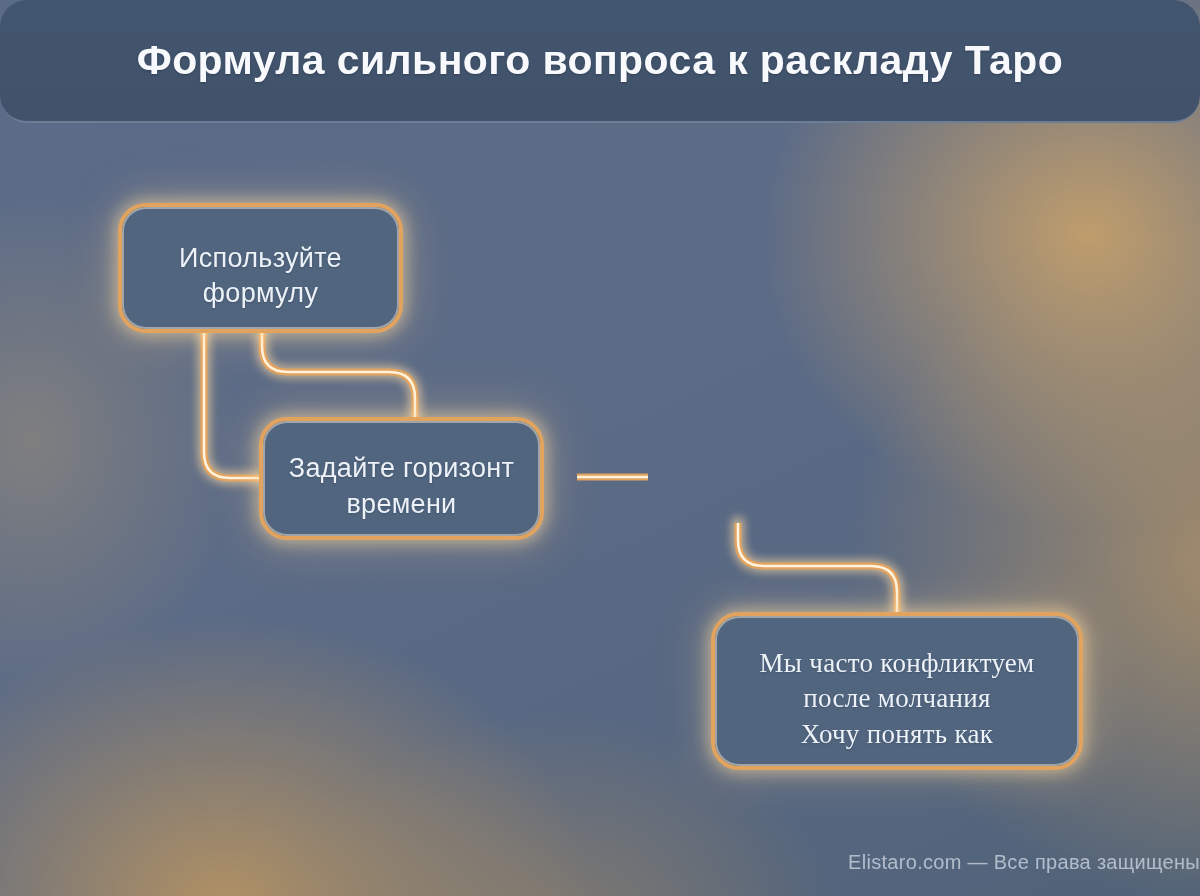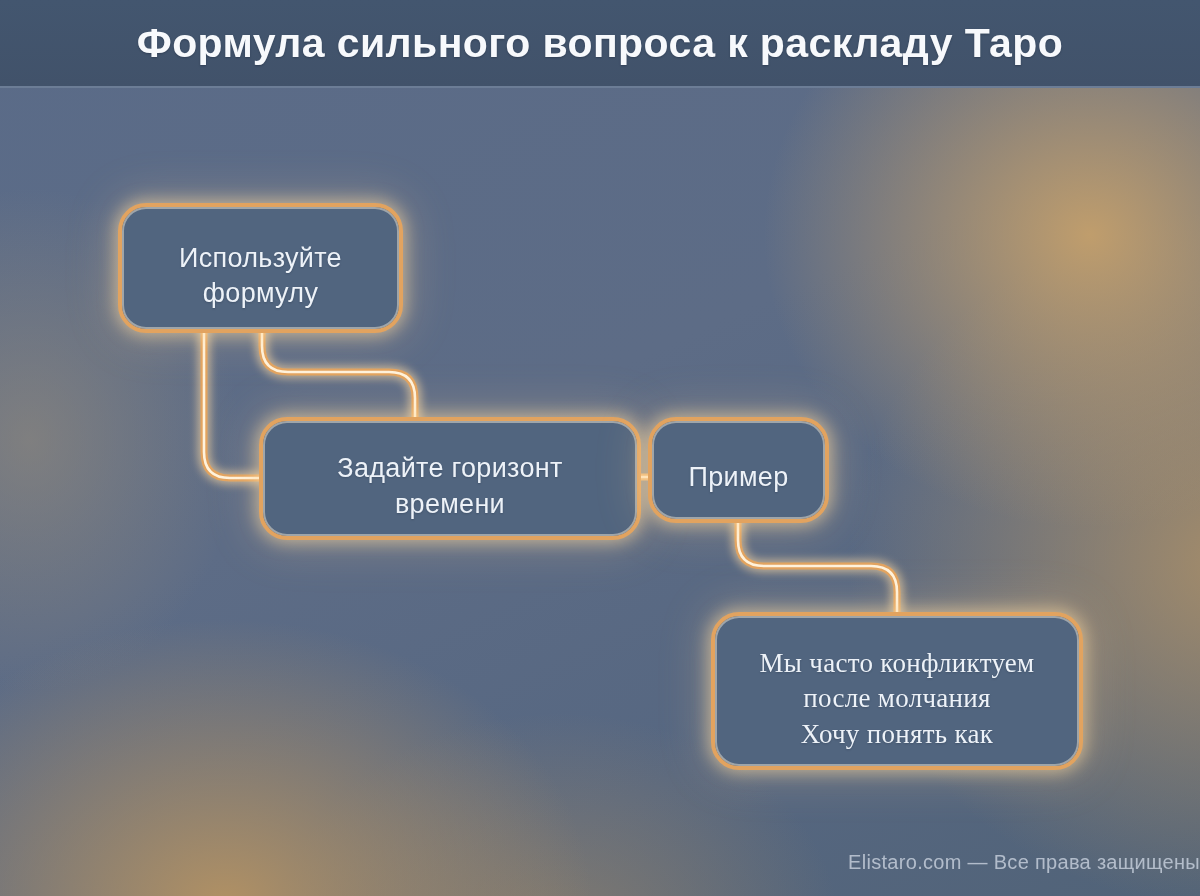--- a/index.html
+++ b/index.html
@@ -18,27 +18,28 @@
       radial-gradient(560px 500px at 1240px 560px, rgba(185,150,100,0.80), rgba(185,150,100,0) 70%),
       radial-gradient(300px 360px at 30px 440px,  rgba(162,146,120,0.50), rgba(162,146,120,0) 70%),
       radial-gradient(540px 420px at 225px 905px, rgba(182,147,98,0.95),  rgba(182,147,98,0) 68%),
       radial-gradient(400px 310px at 560px 930px, rgba(172,141,96,0.50),  rgba(172,141,96,0) 70%),
       linear-gradient(155deg, #5a6b88 0%, #5d6c86 45%, #566781 75%, #516378 100%);
   }
   .header {
     position: absolute;
     top: 0; left: 0;
     width: 100%;
-    height: 88px;
+    height: 123px;
     box-sizing: border-box;
     background: linear-gradient(180deg, var(--header-bg, #43566f) 0%, #41526a 100%);
     border-bottom: 2px solid rgba(170,185,210,0.40);
     display: flex;
     align-items: center;
     justify-content: center;
+    border-radius: 27px;
   }
   .title {
     color: #f7f9fc;
     font-size: 41px;
     font-weight: 700;
     letter-spacing: 0.4px;
     text-align: center;
     text-shadow: 0 1px 2px rgba(20,30,45,0.35);
   }
   .connectors {
@@ -70,21 +71,21 @@
     font-size: 27px;
     font-weight: 500;
     line-height: 1.3;
     text-align: center;
     white-space: pre-line;
     letter-spacing: 0.3px;
     text-shadow: 0 1px 2px rgba(25,35,50,0.25);
     margin-top: 16px;
   }
   #node-1 { left: 118px; top: 203px; width: 285px; height: 130px; }
-  #node-2 { left: 259px; top: 417px; width: 382px; height: 123px; }
+  #node-2 { left: 259px; top: 417px; width: 285px; height: 123px; }
   #node-3 { left: 648px; top: 417px; width: 181px; height: 106px; }
   #node-4 { left: 711px; top: 612px; width: 372px; height: 158px; font-family: Liberation Serif, serif; }
   .footer {
     position: absolute;
     left: 0;
     bottom: 22px;
     width: 100%;
     text-align: right;
     color: var(--footer-text, #c3ccd9);
     font-size: 20px;
@@ -136,23 +137,20 @@
   <div class="node" id="node-1">
     <div class="node-label">Используйте
 формулу</div>
   </div>
 
   <div class="node" id="node-2">
     <div class="node-label">Задайте горизонт
 времени</div>
   </div>
 
-  <div class="node" id="node-3">
-    <div class="node-label">Пример</div>
-  </div>
 
   <div class="node" id="node-4">
     <div class="node-label">Мы часто конфликтуем
 после молчания
 Хочу понять как</div>
   </div>
 
   <div class="footer">Elistaro.com — Все права защищены</div>
 
 </div>

